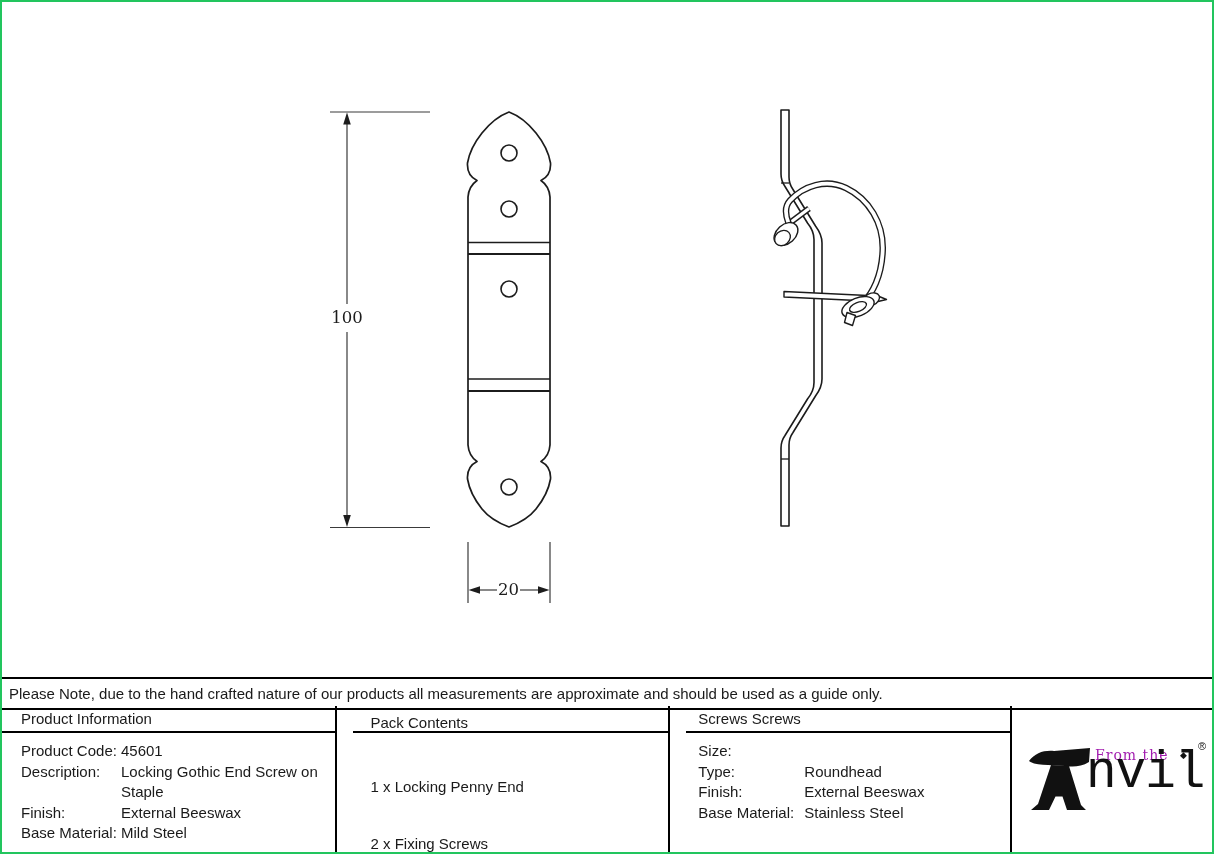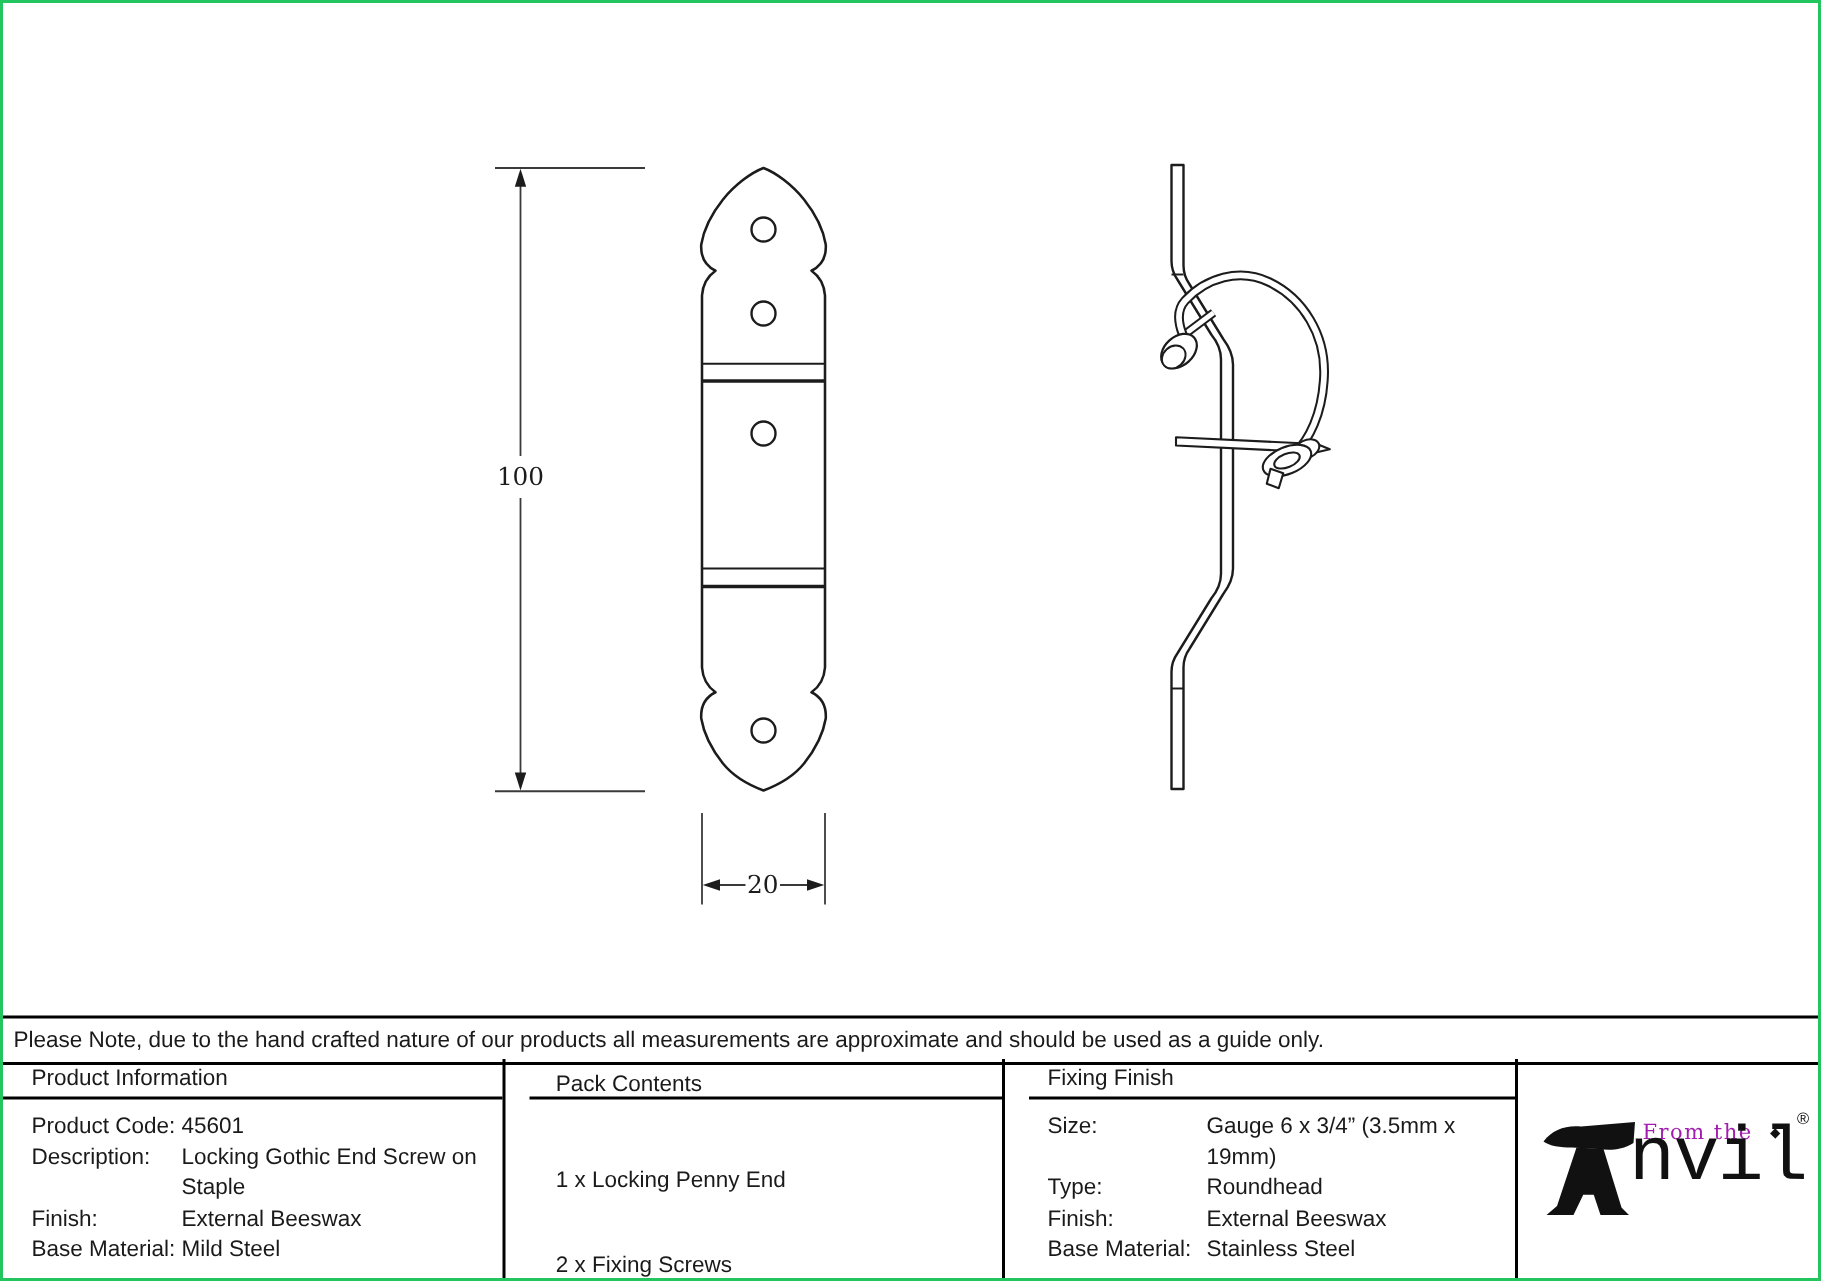--- a/index.html
+++ b/index.html
@@ -207,26 +207,25 @@
         <span>Pack Contents</span>
       </div>
       <div class="col-body">
         <div class="pack-item">1 x Locking Penny End</div>
         <div class="pack-item">2 x Fixing Screws</div>
       </div>
     </div>
 
     <div class="col col-fixing">
       <div class="col-header">
-        <span>Fixing Finish</span>
+        <span>Screws Screws</span>
       </div>
       <div class="col-body">
         <div class="kv-row">
           <span>Size:</span>
-          <span>Gauge 6 x 3/4” (3.5mm x 19mm)</span>
         </div>
         <div class="kv-row">
           <span>Type:</span>
           <span>Roundhead</span>
         </div>
         <div class="kv-row">
           <span>Finish:</span>
           <span>External Beeswax</span>
         </div>
         <div class="kv-row">

